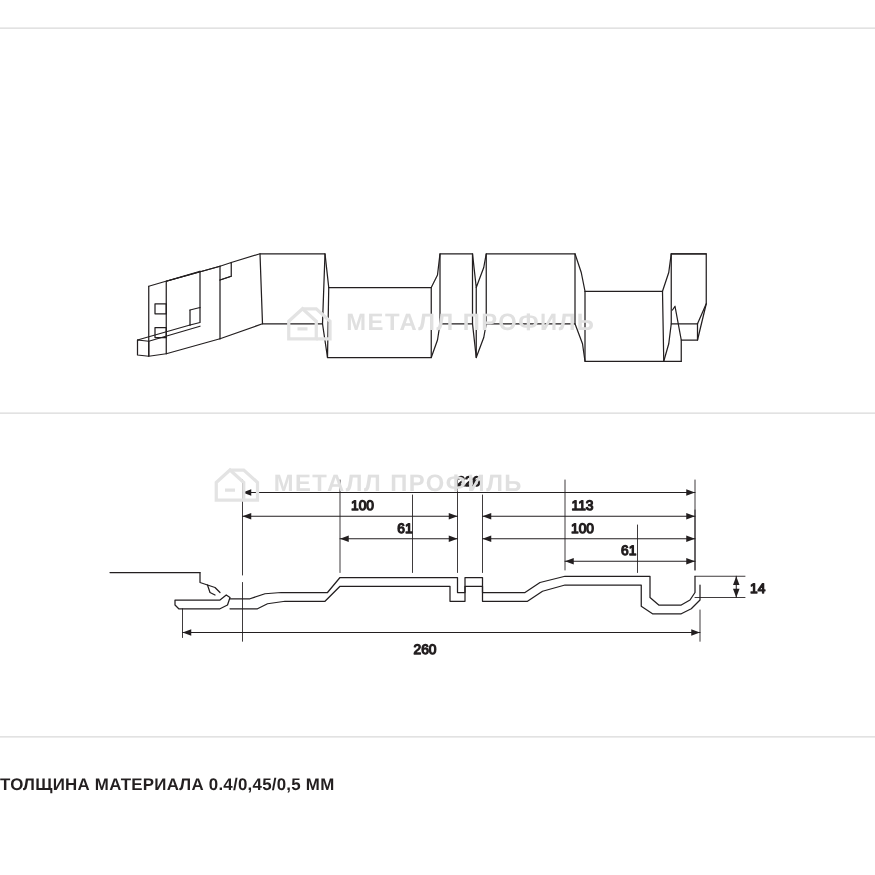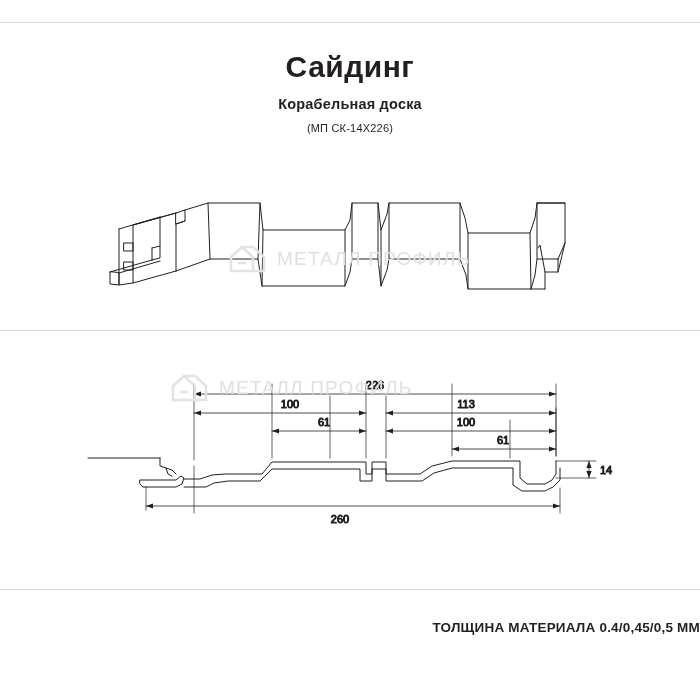--- a/index.html
+++ b/index.html
@@ -54,41 +54,41 @@
     top: 0;
   }
   svg { display: block; }
 
   
   .wm {
     position: absolute;
     pointer-events: none;
     user-select: none;
     color: #e3e3e3;
-    font-weight: normal;
+    font-weight: bold;
     white-space: nowrap;
     display: flex;
     align-items: center;
     gap: 9px;
   }
   .wm .wm-text {
     font-size: 19px;
     letter-spacing: 1.2px;
     color: #e0e0e0;
   }
   .wm1 { left: 228px; top: 243px; }
   .wm2 { left: 170px; top: 372px; }
 
   
   .footer {
     position: absolute;
     top: 620px;
     left: 0;
     width: 700px;
-    text-align: right;
+    text-align: left;
     font-size: 13.5px;
     font-weight: bold;
     letter-spacing: 0.2px;
   }
 
   
   .rule {
     position: absolute;
     left: 0;
     width: 700px;
@@ -105,25 +105,20 @@
     font-family: "Liberation Sans", sans-serif;
   }
 </style>
 </head>
 <body>
 
 <div id="page">
 
   <div class="rule rule-top"></div>
 
-  <div class="header">
-    <div class="title">Сайдинг</div>
-    <div class="subtitle">Корабельная доска</div>
-    <div class="code">(МП СК-14Х226)</div>
-  </div>
 
   <div class="drawing" style="left:0;top:0;">
     <svg width="700" height="330" viewBox="0 0 700 330" fill="none" stroke="#231f20" stroke-width="1" stroke-linejoin="round" stroke-linecap="round">
       <g>
 
         <path d="M176 213 L133 225 L133 283 L176 271"></path>
         <path d="M176 213 L185 210 L185 221 L176 224 Z"></path>
 
         <path d="M133 225 L176 213"></path>
         <path d="M119 229 L119 285 L133 283"></path>

